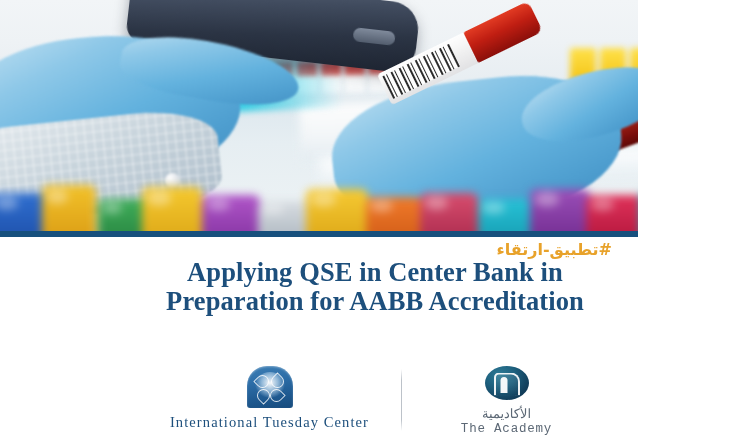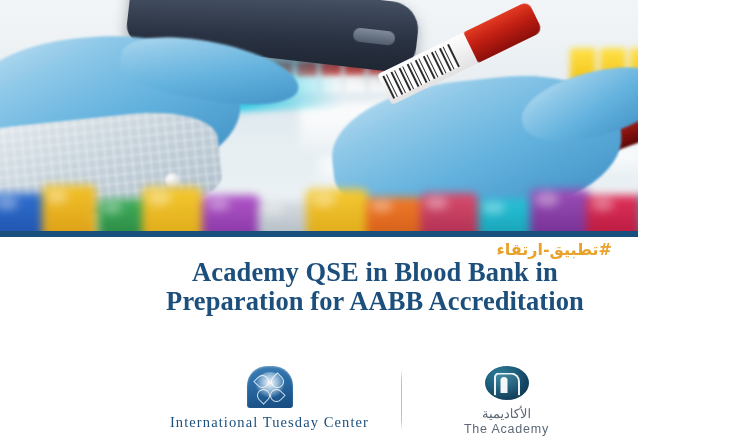--- a/index.html
+++ b/index.html
@@ -334,21 +334,21 @@
   }
   .acad-ar {
     color: #5c6875;
     font-family: Liberation Sans, sans-serif;
     font-size: 13px;
     direction: rtl;
     line-height: 14px;
   }
   .acad-en {
     color: #5c6875;
-    font-family: Liberation Sans, sans-serif;
+    font-family: Liberation Mono, monospace;
     font-size: 12.5px;
     letter-spacing: 0.8px;
     line-height: 16px;
     white-space: nowrap;
   }
 </style>
 </head>
 <body>
 
 <div class="poster">
@@ -449,21 +449,21 @@
       <div class="cap" style="left:660px;width:60px;height:54px;background:linear-gradient(180deg,#2ec0d8,#1695ad)"></div>
       <div class="cap" style="left:716px;width:58px;height:46px;background:linear-gradient(180deg,#c44ba8,#96257f)"></div>
     </div>
   </div>
 
   <div class="band"></div>
 
   <div class="hashtag">#تطبيق-ارتقاء</div>
 
   <div class="title">
-    <span class="l1">Academy QSE in Blood Bank in</span>
+    <span class="l1">Applying QSE in Center Bank in</span>
     <span class="l2">Preparation for AABB Accreditation</span>
   </div>
 
 
   <div class="logos">
 
     <div class="logo-block logo-imc">
       <div class="imc-mark">
         <div class="glow"></div>
         <div class="petal p1"></div>

